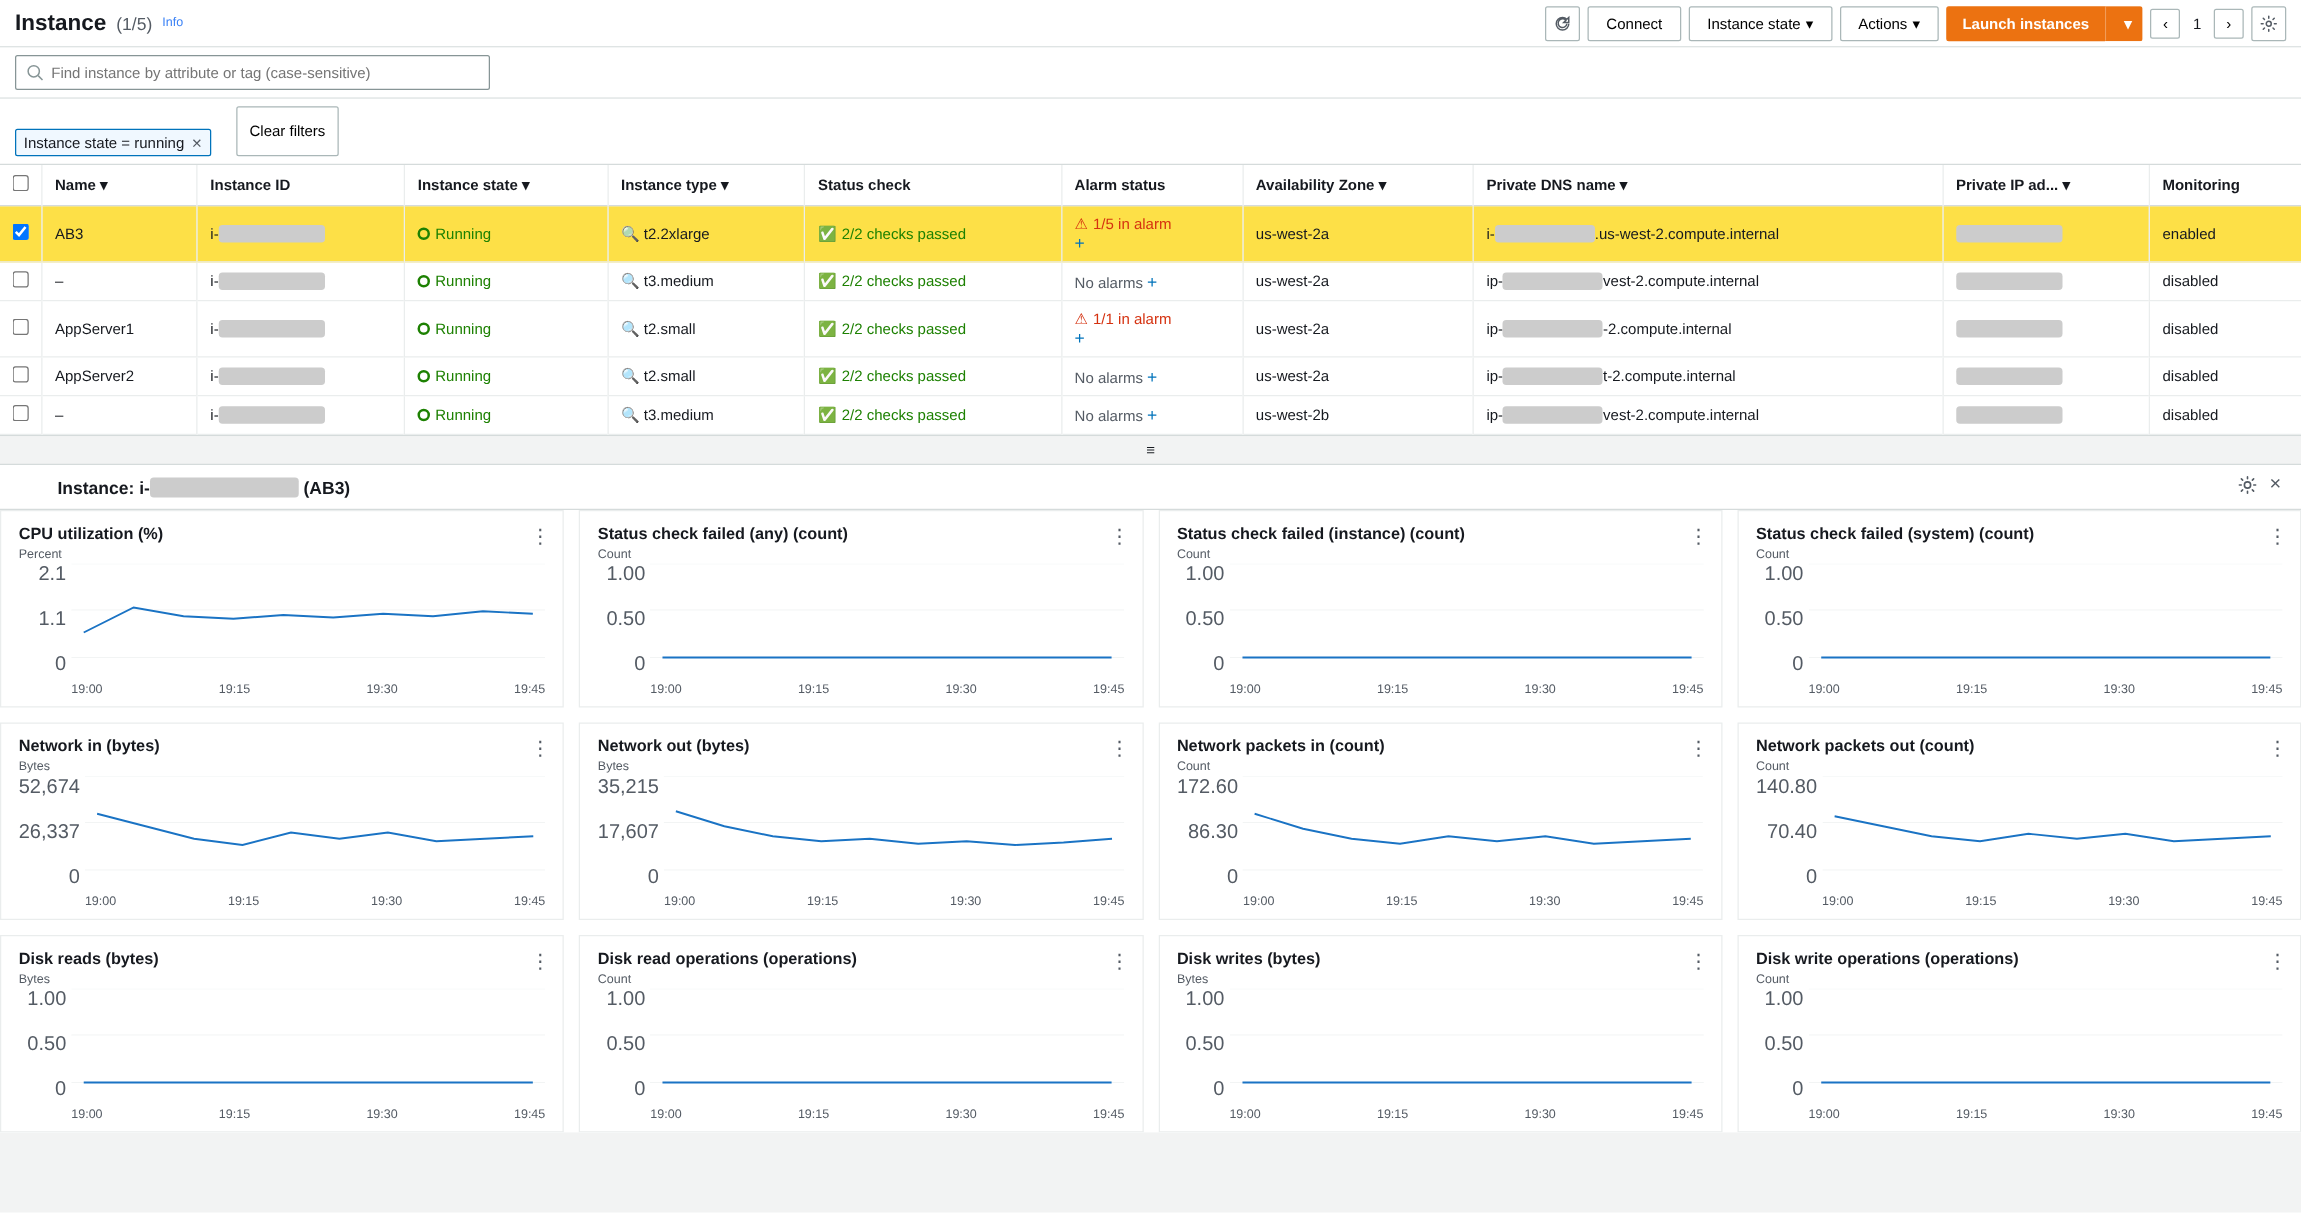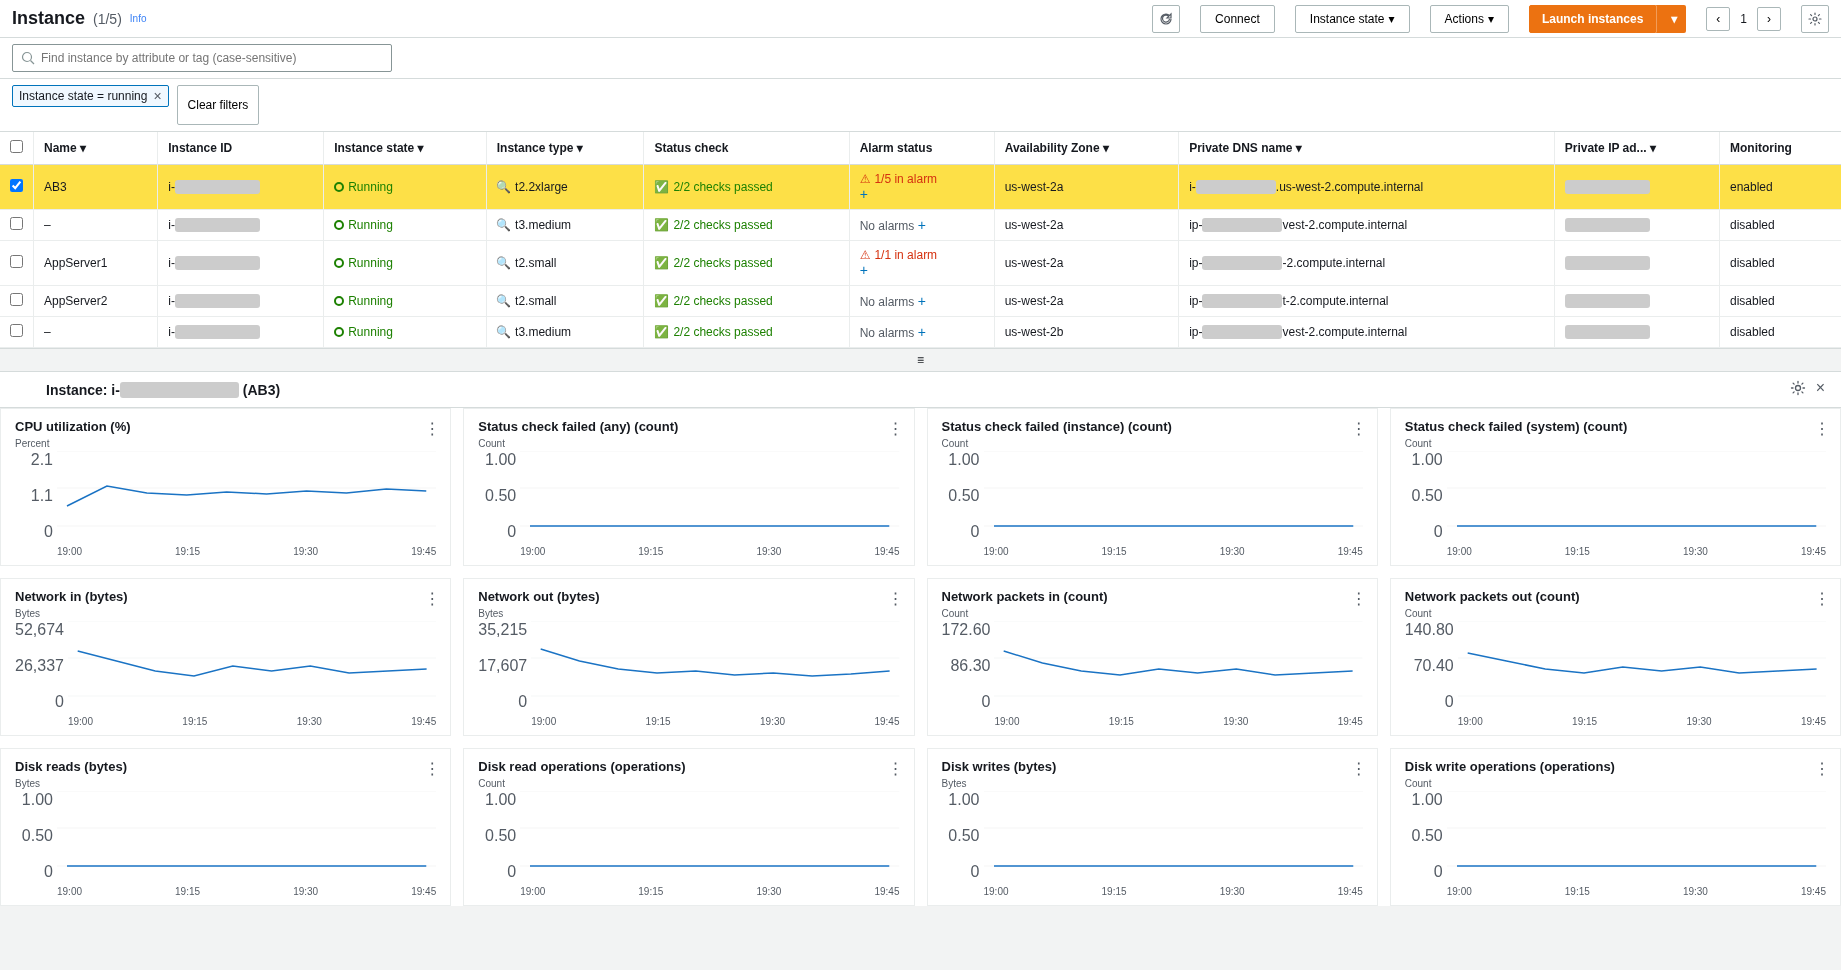--- a/index.html
+++ b/index.html
@@ -8,39 +8,39 @@
     
     .toolbar {
       display: flex; align-items: center; justify-content: space-between;
       padding: 6px 12px; background: #fff; border-bottom: 1px solid #d5dbdb;
       height: 38px;
     }
     .toolbar-left { display: flex; align-items: center; gap: 8px; }
     .toolbar-title { font-size: 18px; font-weight: 700; }
     .toolbar-count { font-size: 14px; font-weight: 400; color: #545b64; }
     .info-link { color: #3b82f6; font-size: 10px; cursor: pointer; }
-    .toolbar-right { display: flex; align-items: center; gap: 20px; }
+    .toolbar-right { display: flex; align-items: center; gap: 6px; }
 
     .btn { padding: 4px 14px; border-radius: 2px; border: 1px solid #aab7b8; background: #fff; cursor: pointer; font-size: 12px; height: 28px; display: flex; align-items: center; gap: 4px; }
     .btn-icon { width: 28px; height: 28px; display: flex; align-items: center; justify-content: center; border: 1px solid #aab7b8; background: #fff; border-radius: 2px; cursor: pointer; }
     .btn-orange { background: #ec7211; border-color: #ec7211; color: #fff; font-weight: 600; }
     .btn-orange-small { background: #ec7211; border-color: #ec7211; color: #fff; border-left: 1px solid rgba(255,255,255,0.3); width: 28px; }
 
     
     .search-bar {
       display: flex; align-items: center; padding: 6px 12px; background: #fff; border-bottom: 1px solid #d5dbdb;
     }
     .search-input {
       display: flex; align-items: center; border: 1px solid #879596; border-radius: 2px; padding: 4px 8px; width: 380px; height: 28px; gap: 6px; background: #fff;
     }
     .search-input input { border: none; outline: none; font-size: 12px; flex: 1; color: #545b64; }
 
     
     .filter-row {
-      display: flex; align-items: flex-start; gap: 8px; padding: 6px 12px; background: #fff; border-bottom: 1px solid #d5dbdb;
+      display: flex; align-items: flex-end; gap: 20px; padding: 6px 12px; background: #fff; border-bottom: 1px solid #d5dbdb;
     }
     .filter-tag {
       display: flex; align-items: center; border: 1px solid #0073bb; border-radius: 2px; padding: 2px 6px; font-size: 12px; color: #16191f; gap: 6px; background: #f0f8ff;
     }
     .filter-tag-close { cursor: pointer; color: #545b64; font-size: 14px; }
     .clear-filters { background: #fff; border: 1px solid #aab7b8; padding: 4px 10px; border-radius: 2px; cursor: pointer; font-size: 12px; height: 40px; }
 
     
     .table-container {
       background: #fff; border-bottom: 1px solid #d5dbdb; overflow-x: auto;

